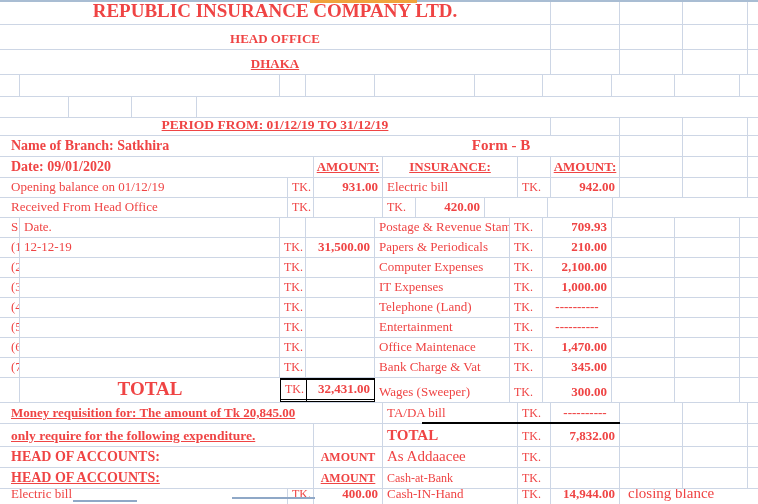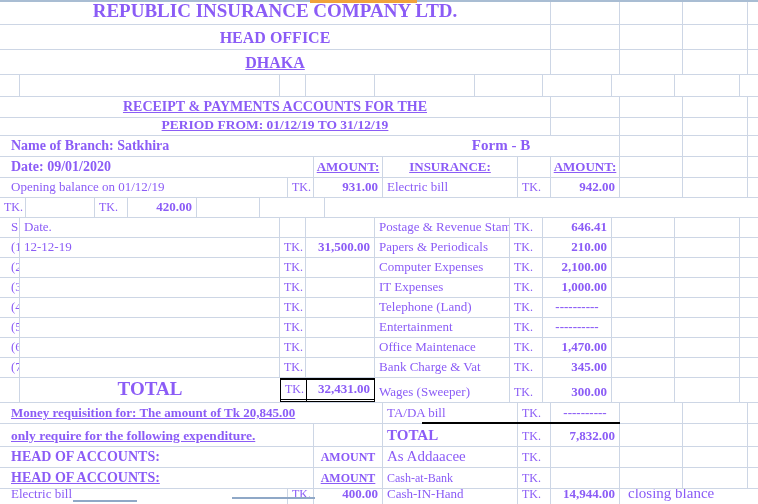--- a/index.html
+++ b/index.html
@@ -4,31 +4,31 @@
 <style>
   :root{
     --grid:#cdd6e5;
     --pane:#a9bdd3;
     --orange:#f0a33c;
     --bluerule:#8fa8c7;
   }
   html,body{margin:0;padding:0;background:#fff;}
   #sheet{
     position:relative;width:758px;height:504px;overflow:hidden;background:#fff;
-    font-family:"Liberation Serif","DejaVu Serif",serif;color:#8b5cf6;
+    font-family:"Liberation Serif","DejaVu Serif",serif;color:#ef4444;
   }
   .row{display:flex;width:758px;box-sizing:border-box;border-bottom:1px solid var(--grid);}
   .c{display:flex;align-items:flex-end;box-sizing:border-box;overflow:hidden;
      white-space:nowrap;padding:0 0 2px 0;flex:none;}
   .br{border-right:1px solid var(--grid);}
   .ctr{justify-content:center;}
   .rt{justify-content:flex-end;padding-right:4px;}
   .pl2{padding-left:11px;} .pl4{padding-left:4px;} .pl8{padding-left:8px;}
   .b{font-weight:bold;} .u{text-decoration:underline;}
-  .f19{font-size:19px;} .f17{font-size:19px;} .f16{font-size:16px;text-align:center;} .f15{font-size:15px;}
+  .f19{font-size:19px;} .f17{font-size:19px;} .f16{font-size:13px;text-align:center;} .f15{font-size:15px;}
   .f14{font-size:14px;} .f135{font-size:13.5px;} .f13{font-size:13px;} .f12{font-size:12px;}
   .h25{height:25px;} .h22{height:22px;} .h21{height:21px;} .h20{height:20px;}
   .h18{height:18px;} .h23{height:23px;} .h15{height:15px;border-bottom:none;}
   .w10{width:10px;} .w26{width:26px;} .w28{width:20px;font-family:Liberation Serif, serif;} .w33{width:33px;} .w63{width:63px;}
   .w65{width:65px;} .w68{width:68px;} .w69{width:69px;text-align:right;} .w100{width:100px;} .w135{width:135px;}
   .w138{width:138px;} .w237{width:237px;} .w260{width:260px;} .w288{width:288px;}
   .w314{width:314px;} .w383{width:383px;} .w551{width:551px;}
   .boxl{border-left:1px solid #000;border-top:2px solid #000;border-bottom:3px double #000;}
   .boxr{border-left:1px solid #000;border-right:1px solid #000;border-top:2px solid #000;border-bottom:3px double #000;}
   .ov{position:absolute;}
@@ -74,21 +74,20 @@
     <div class="c w69 br"></div>
     <div class="c w100 br"></div>
     <div class="c w68 br"></div>
     <div class="c w69 br"></div>
     <div class="c w63 br"></div>
     <div class="c w65 br"></div>
     <div class="c w10"></div>
   </div>
 
   <div class="row h21">
-    <div class="c w551 br ctr b u f14">RECEIPT &amp; PAYMENTS ACCOUNTS FOR THE</div>
     <div class="c w69 br"></div>
     <div class="c w63 br"></div>
     <div class="c w65 br"></div>
     <div class="c w10"></div>
   </div>
 
   <div class="row h18">
     <div class="c w551 br ctr b u f135">PERIOD FROM: 01/12/19 TO 31/12/19</div>
     <div class="c w69 br"></div>
     <div class="c w63 br"></div>
@@ -121,37 +120,38 @@
     <div class="c w69 br rt b f13">931.00</div>
     <div class="c w135 br pl4 f13">Electric bill</div>
     <div class="c w33 br pl4 f12">TK.</div>
     <div class="c w69 br rt b f13">942.00</div>
     <div class="c w63 br"></div>
     <div class="c w65 br"></div>
     <div class="c w10"></div>
   </div>
 
   <div class="row h20">
+    <div class="c w288 br pl2 f13">Received From Head Office</div>
     <div class="c w26 br pl4 f12">TK.</div>
     <div class="c w69 br rt b f13"></div>
     <div class="c w33 br pl4 f12">TK.</div>
     <div class="c w69 br rt b f13">420.00</div>
     <div class="c w63 br"></div>
     <div class="c w65 br"></div>
     <div class="c w10"></div>
   </div>
 
   <div class="row h20">
     <div class="c w28 br pl2 f13">S.L</div>
     <div class="c w260 br pl4 f13">Date.</div>
     <div class="c w26 br"></div>
     <div class="c w69 br"></div>
     <div class="c w135 br pl4 f13">Postage &amp; Revenue Stam</div>
     <div class="c w33 br pl4 f12">TK.</div>
-    <div class="c w69 br rt b f13">646.41</div>
+    <div class="c w69 br rt b f13">709.93</div>
     <div class="c w63 br"></div>
     <div class="c w65 br"></div>
     <div class="c w10"></div>
   </div>
 
   <div class="row h20">
     <div class="c w28 br pl2 f13">(1)</div>
     <div class="c w260 br pl4 f13">12-12-19</div>
     <div class="c w26 br pl4 f12">TK.</div>
     <div class="c w69 br rt b f13">31,500.00</div>

